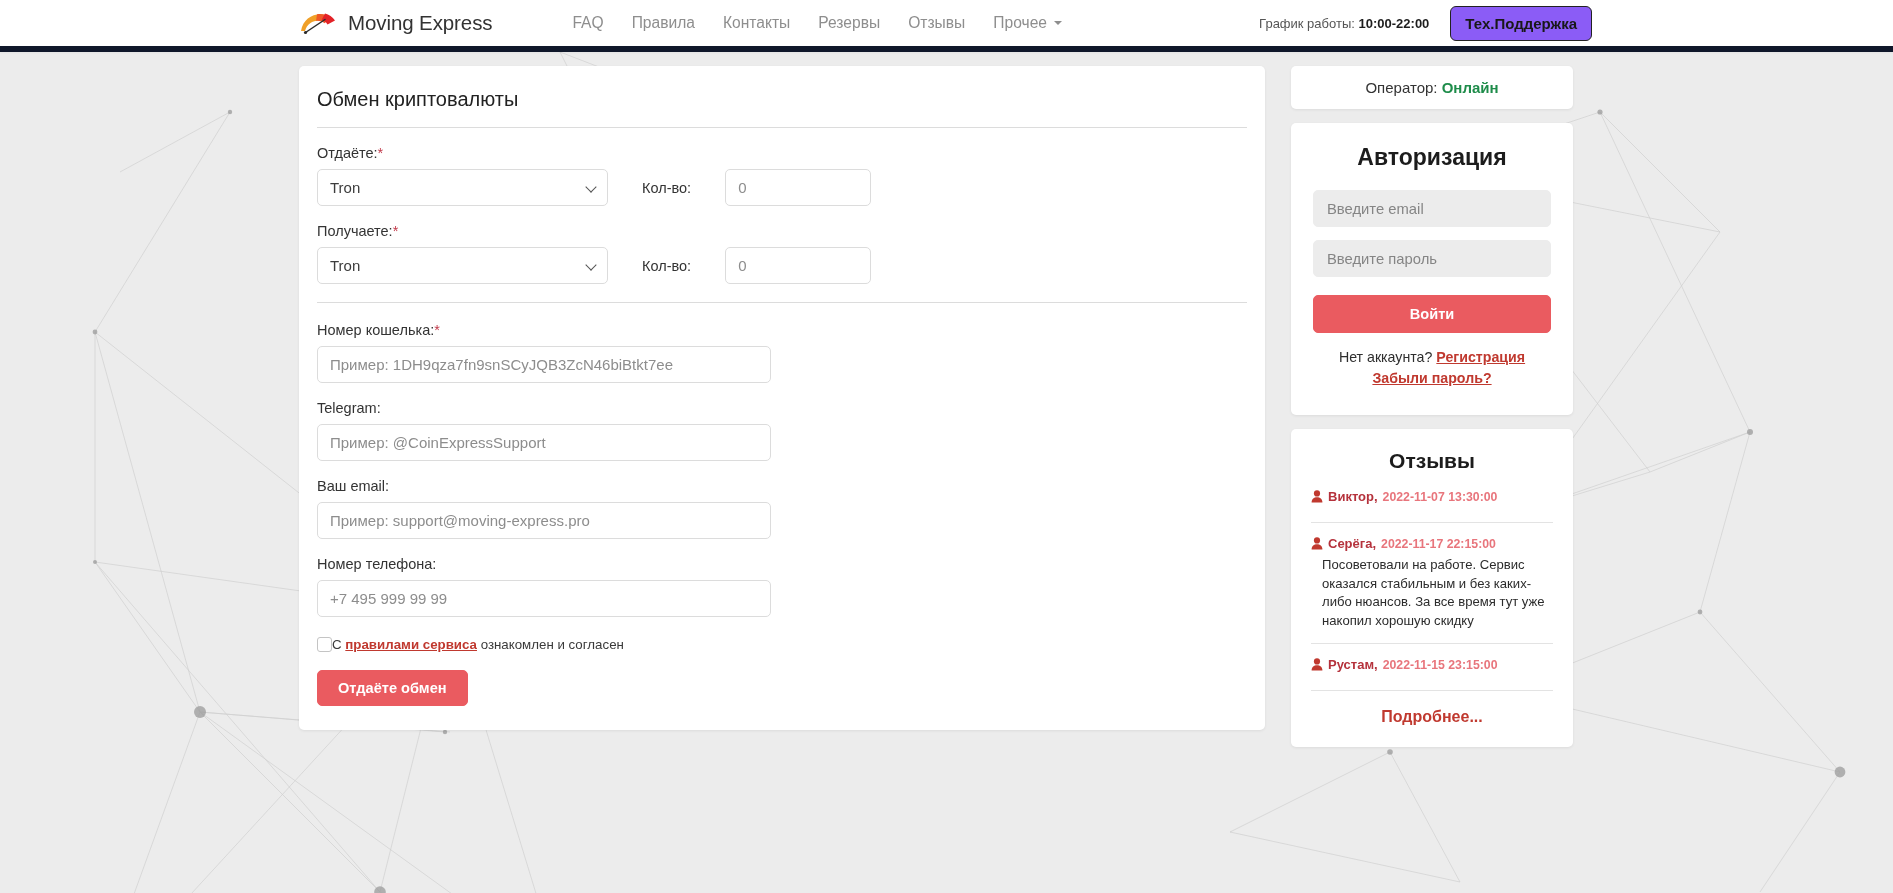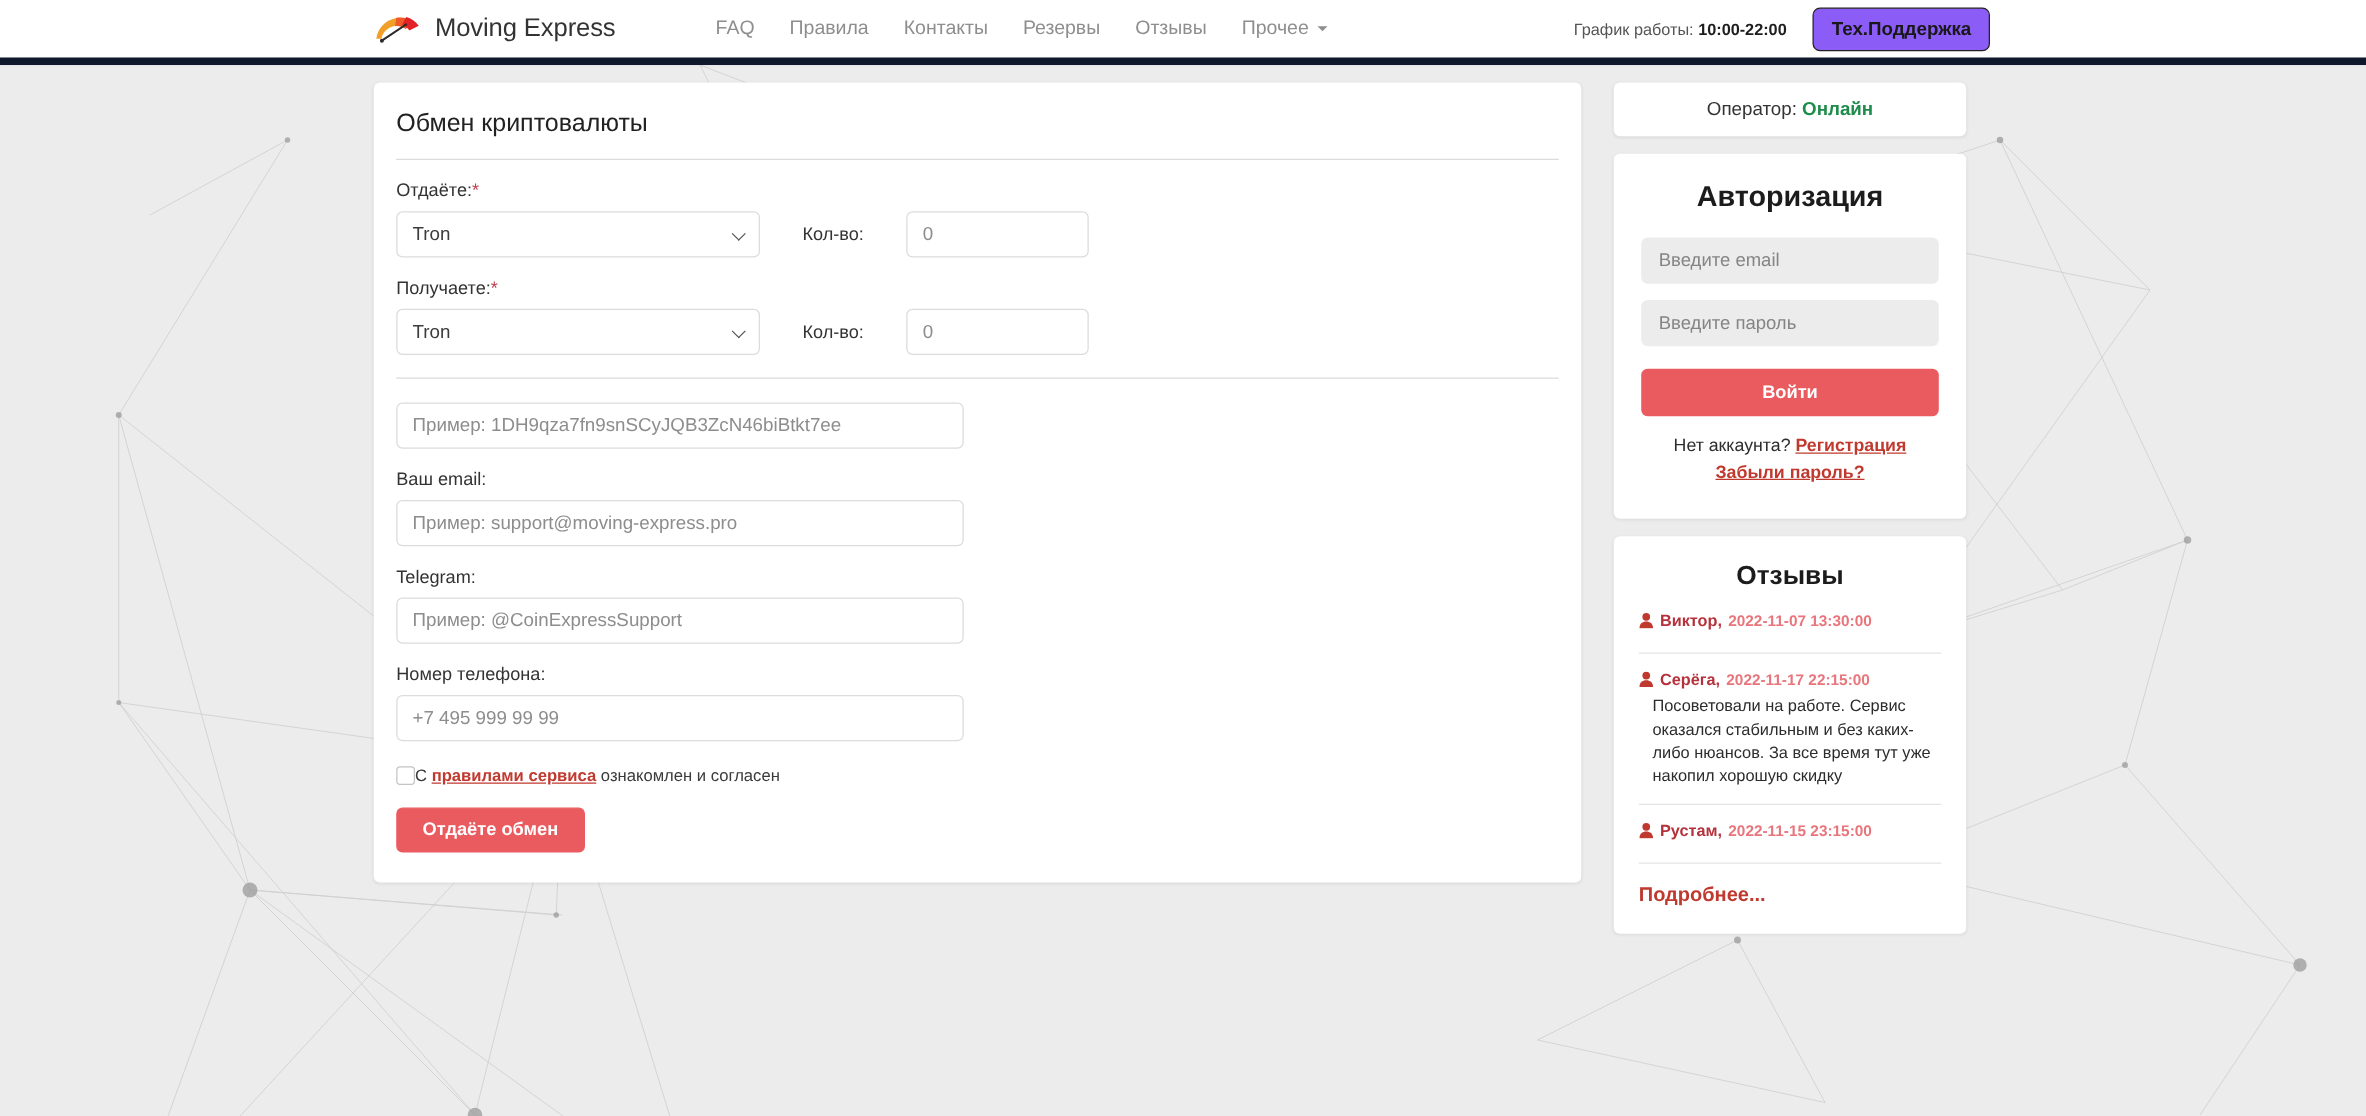--- a/index.html
+++ b/index.html
@@ -339,21 +339,21 @@
   .review-date { color: #e8757c; font-weight: bold; font-size: 12.3px; }
   .review-text {
     font-size: 13.1px;
     line-height: 18.5px;
     color: #2c2c2c;
     padding-left: 11px;
   }
   .reviews-more {
     border-top: 1px solid #e3e3e3;
     padding-top: 17px;
-    text-align: left;
+    text-align: center;
   }
   .reviews-more a {
     color: #c0392f;
     font-weight: bold;
     font-size: 16px;
     text-decoration: none;
   }
 </style>
 </head>
 <body>
@@ -465,33 +465,36 @@
         <span class="select-chevron"></span>
       </div>
       <span class="qty-label">Кол-во:</span>
       <input class="qty-input" type="text" placeholder="0" style="">
     </div>
 
     <hr class="card-divider">
 
     
     <div class="field-group">
+      <label class="field-label">
+        <span>Номер кошелька:</span><span class="req">*</span>
+      </label>
       <input class="text-field" type="text" placeholder="Пример: 1DH9qza7fn9snSCyJQB3ZcN46biBtkt7ee" style="">
+    </div>
+
+    
+    <div class="field-group">
+      <label class="field-label">Telegram:</label>
+      <input class="text-field" type="text" placeholder="Пример: @CoinExpressSupport" style="">
     </div>
 
     
     <div class="field-group">
       <label class="field-label">Ваш email:</label>
       <input class="text-field" type="text" placeholder="Пример: support@moving-express.pro" style="">
-    </div>
-
-    
-    <div class="field-group">
-      <label class="field-label">Telegram:</label>
-      <input class="text-field" type="text" placeholder="Пример: @CoinExpressSupport" style="">
     </div>
 
     
     <div class="field-group">
       <label class="field-label">Номер телефона:</label>
       <input class="text-field" type="text" placeholder="+7 495 999 99 99" style="">
     </div>
 
     
     <div class="terms-row">

